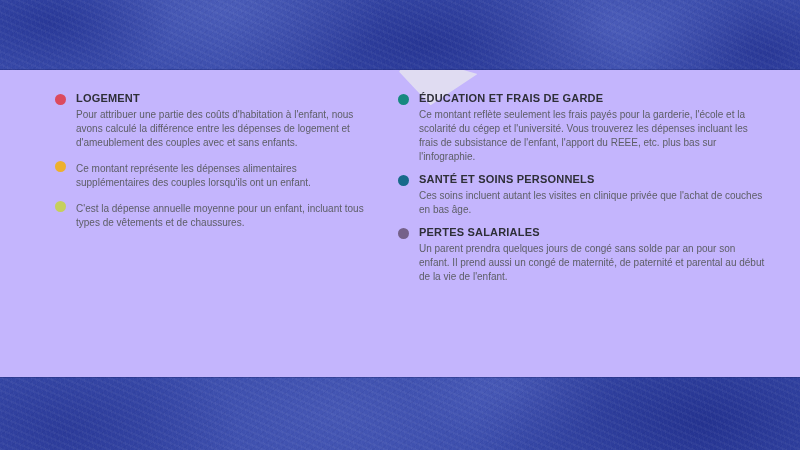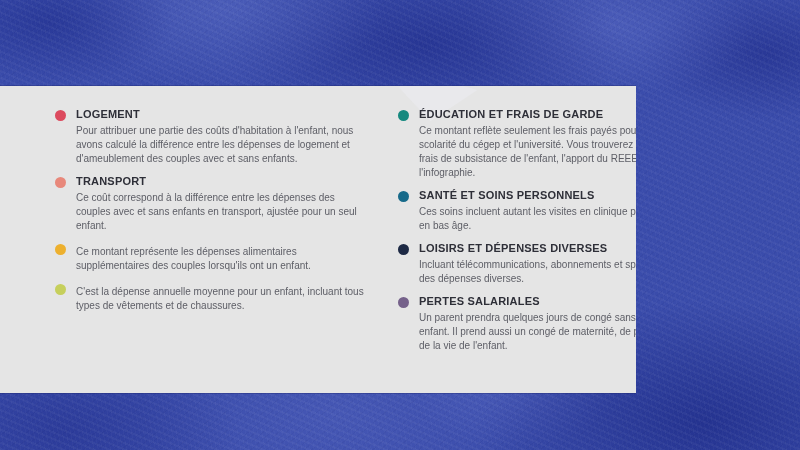--- a/index.html
+++ b/index.html
@@ -33,23 +33,23 @@
     content: "";
     position: absolute; inset: 0;
     background-image:
       repeating-linear-gradient(23deg,  rgba(255,255,255,0.035) 0 2px, transparent 2px 6px),
       repeating-linear-gradient(-41deg, rgba(12,20,92,0.06) 0 1px, transparent 1px 5px),
       repeating-linear-gradient(79deg,  rgba(255,255,255,0.025) 0 1px, transparent 1px 4px);
   }
   
   .panel {
     position: absolute;
-    left: 0; top: 86px;
-    width: 636px; height: 307px;
-    background: #e5e5e5;
+    left: 0; top: 70px;
+    width: 800px; height: 307px;
+    background: #c4b5fd;
     box-shadow: 0 -1px 0 rgba(28,38,110,0.35), 0 1px 0 rgba(28,38,110,0.35);
     overflow: hidden;
     box-sizing: border-box;
     padding: 22px 32px 0 55px;
   }
   
   .watermark {
     position: absolute;
     left: 398px; top: -12px;
     width: 78px; height: 48px;
@@ -104,27 +104,20 @@
     <div class="columns">
       <div class="col col-left">
   <div class="legend-item">
     <span class="dot" style="background: rgb(220, 74, 94);"></span>
     <div class="item-text">
       <h3 class="item-title">LOGEMENT</h3>
       <p class="item-desc">Pour attribuer une partie des coûts d'habitation à l'enfant, nous avons calculé la différence entre les dépenses de logement et d'ameublement des couples avec et sans enfants.</p>
     </div>
   </div>
 
-  <div class="legend-item">
-    <span class="dot" style="background: rgb(232, 136, 123);"></span>
-    <div class="item-text">
-      <h3 class="item-title">TRANSPORT</h3>
-      <p class="item-desc">Ce coût correspond à la différence entre les dépenses des couples avec et sans enfants en transport, ajustée pour un seul enfant.</p>
-    </div>
-  </div>
 
   <div class="legend-item">
     <span class="dot" style="background: rgb(237, 176, 46);"></span>
     <div class="item-text">
       <p class="item-desc">Ce montant représente les dépenses alimentaires supplémentaires des couples lorsqu'ils ont un enfant.</p>
     </div>
   </div>
 
   <div class="legend-item">
     <span class="dot" style="background: rgb(198, 207, 92);"></span>
@@ -144,27 +137,20 @@
   </div>
 
   <div class="legend-item">
     <span class="dot" style="background: rgb(23, 106, 138);"></span>
     <div class="item-text">
       <h3 class="item-title">SANTÉ ET SOINS PERSONNELS</h3>
       <p class="item-desc">Ces soins incluent autant les visites en clinique privée que l'achat de couches en bas âge.</p>
     </div>
   </div>
 
-  <div class="legend-item">
-    <span class="dot" style="background: rgb(29, 41, 68);"></span>
-    <div class="item-text">
-      <h3 class="item-title">LOISIRS ET DÉPENSES DIVERSES</h3>
-      <p class="item-desc">Incluant télécommunications, abonnements et sports, cette catégorie reflète des dépenses diverses.</p>
-    </div>
-  </div>
 
   <div class="legend-item">
     <span class="dot" style="background: rgb(117, 97, 138);"></span>
     <div class="item-text">
       <h3 class="item-title">PERTES SALARIALES</h3>
       <p class="item-desc">Un parent prendra quelques jours de congé sans solde par an pour son enfant. Il prend aussi un congé de maternité, de paternité et parental au début de la vie de l'enfant.</p>
     </div>
   </div>
 </div>
     </div>

